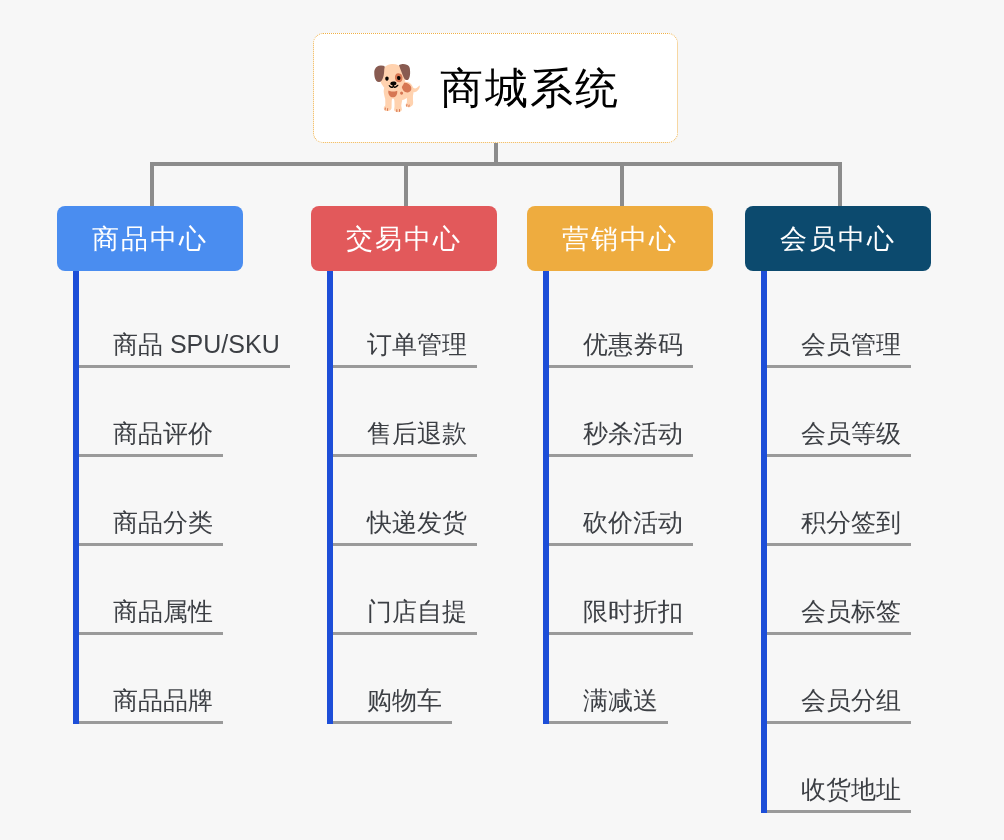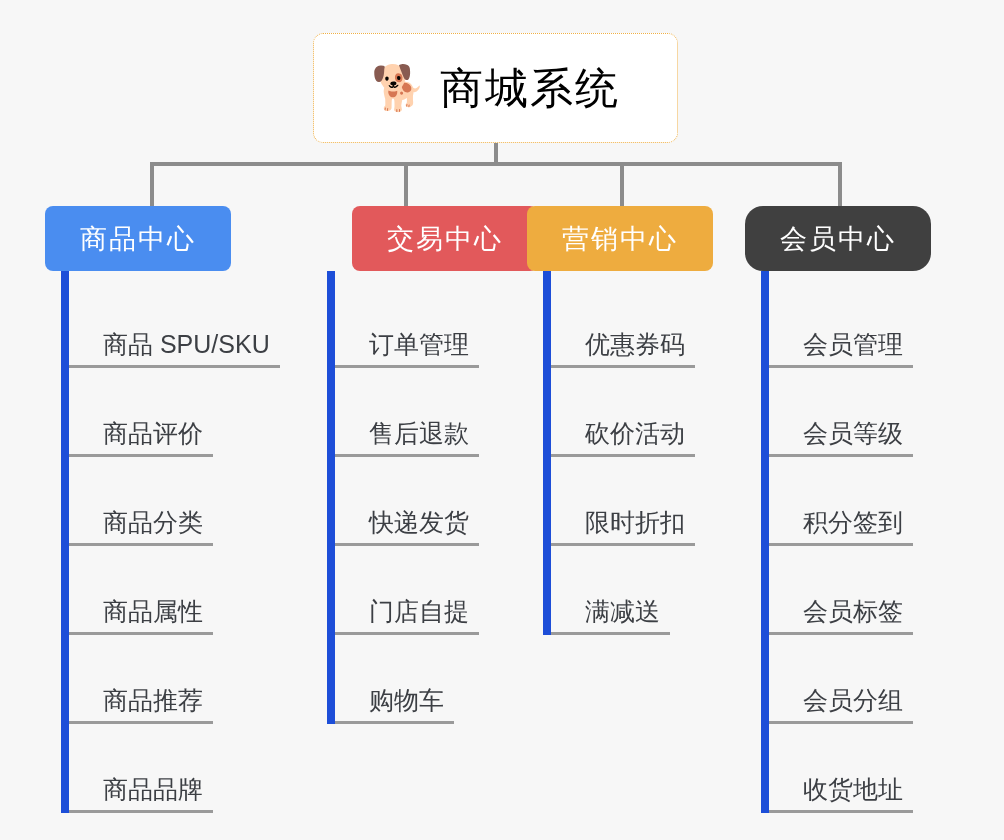--- a/index.html
+++ b/index.html
@@ -77,47 +77,47 @@
   .conn-drop.d0 { left: 150px; }
   .conn-drop.d1 { left: 404px; }
   .conn-drop.d2 { left: 620px; }
   .conn-drop.d3 { left: 838px; }
 
   
   .column {
     position: absolute;
     top: 206px;
   }
-  .column.c0 { left: 45px;  width: 260px; }
+  .column.c0 { left: 57px;  width: 260px; }
   .column.c1 { left: 311px; width: 240px; }
   .column.c2 { left: 527px; width: 240px; text-align: right; }
   .column.c3 { left: 745px; width: 240px; }
 
   .cat-box {
     width: 186px;
     height: 65px;
     border-radius: 8px;
     display: flex;
     align-items: center;
     justify-content: center;
     color: #ffffff;
     font-size: 27px;
     letter-spacing: 2px;
     box-sizing: border-box;
   }
   .cat-box.blue   { background: #4a8df0; }
-  .cat-box.red    { background: #e2595b; margin-left: 41px; }
+  .cat-box.red    { background: #e2595b; }
   .cat-box.orange { background: #eeac3f; }
-  .cat-box.green  { background: #404040; border-radius: 18px; }
+  .cat-box.green  { background: #0c4a6e; }
 
   
   .leaves {
     position: relative;
     margin-left: 16px;
-    border-left: 8px solid #1d4ed8;
+    border-left: 6px solid #1d4ed8;
     padding-top: 8px;
   }
   .leaf {
     position: relative;
     height: 89px;
     box-sizing: border-box;
     display: flex;
     align-items: flex-end;
   }
   .leaf-label {
@@ -159,23 +159,20 @@
       <div class="leaf">
           <span class="leaf-label">商品评价</span>
         </div>
       <div class="leaf">
           <span class="leaf-label">商品分类</span>
         </div>
       <div class="leaf">
           <span class="leaf-label">商品属性</span>
         </div>
       <div class="leaf">
-          <span class="leaf-label">商品推荐</span>
-        </div>
-      <div class="leaf">
           <span class="leaf-label">商品品牌</span>
         </div>
     </div>
   </div>
 
   <div class="column c1">
     <div class="cat-box red">
       <span>交易中心</span>
     </div>
     <div class="leaves">
@@ -199,20 +196,23 @@
 
   <div class="column c2">
     <div class="cat-box orange">
       <span>营销中心</span>
     </div>
     <div class="leaves">
       <div class="leaf">
           <span class="leaf-label">优惠券码</span>
         </div>
       <div class="leaf">
+          <span class="leaf-label">秒杀活动</span>
+        </div>
+      <div class="leaf">
           <span class="leaf-label">砍价活动</span>
         </div>
       <div class="leaf">
           <span class="leaf-label">限时折扣</span>
         </div>
       <div class="leaf">
           <span class="leaf-label">满减送</span>
         </div>
     </div>
   </div>

